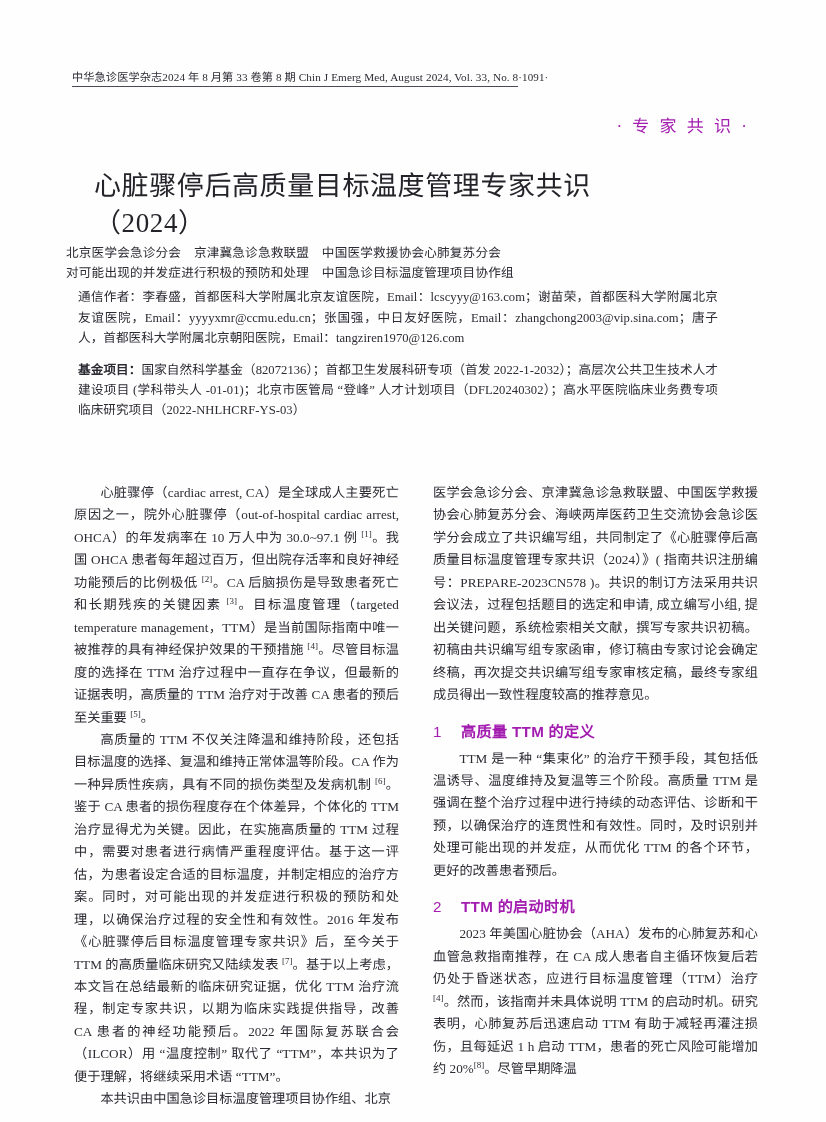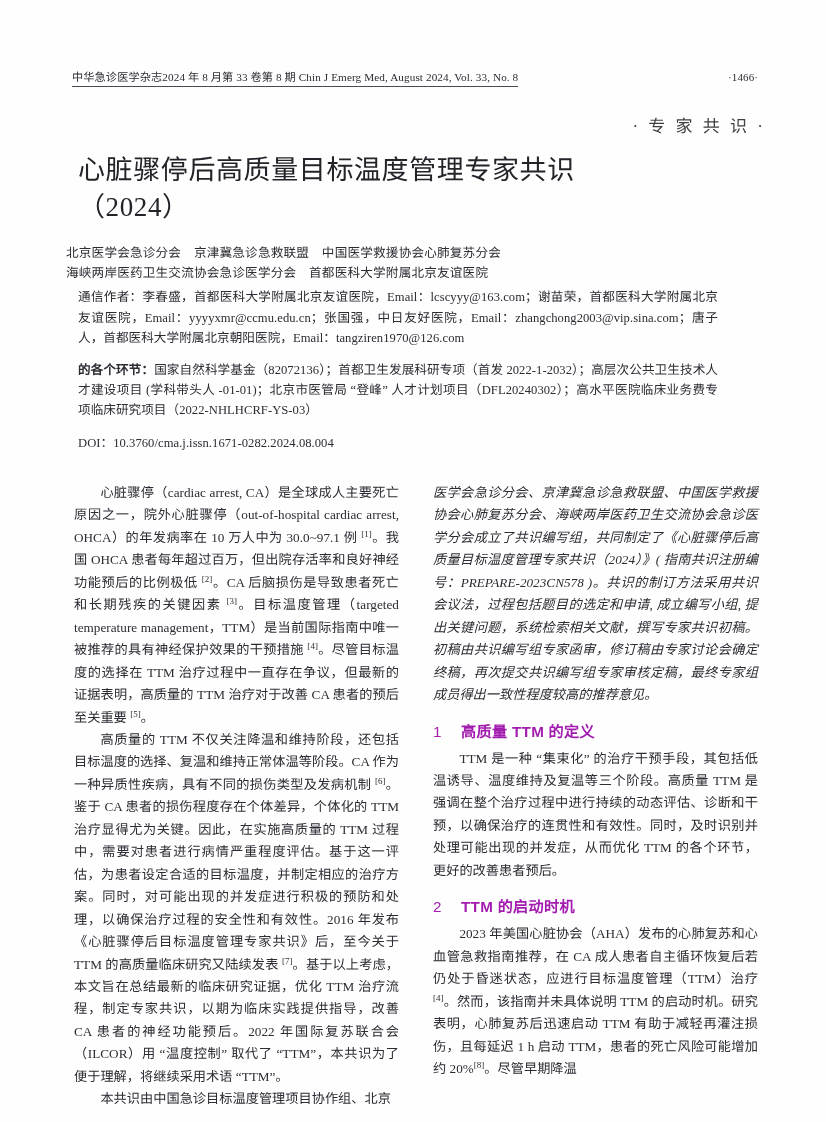--- a/index.html
+++ b/index.html
@@ -26,58 +26,58 @@
   }
 
   
   .running-head {
     position: absolute;
     left: 72px;
     top: 68px;
     width: 686px;
     display: flex;
     align-items: baseline;
-    justify-content: space-between;
+    justify-content: flex-start;
     font-size: 11.2px;
     letter-spacing: 0.1px;
     color: #2b2b33;
   }
   .running-head .rh-left {
     border-bottom: 1px solid #4a4a55;
     padding-bottom: 2px;
     white-space: nowrap;
   }
   .running-head .rh-right {
     font-size: 11px;
     white-space: nowrap;
     padding-bottom: 2px;
   }
 
   
   .category-label {
     position: absolute;
-    right: 60px;
+    right: 76px;
     top: 112px;
     font-size: 17px;
     letter-spacing: 3px;
-    color: #404040;
+    color: #a21caf;
   }
 
   
   .title-block {
     position: absolute;
     left: 78px;
     top: 152px;
     width: 660px;
   }
   .doc-title {
     font-size: 27px;
     line-height: 37px;
     font-weight: normal;
-    margin: 0;
+    margin: 16px;
     letter-spacing: 0.6px;
     color: #232329;
   }
   .doc-title .year {
     display: block;
   }
 
   
   .meta-block {
     position: absolute;
@@ -117,21 +117,21 @@
   p.body {
     margin: 0;
     font-size: 13.2px;
     line-height: 22.45px;
     text-align: justify;
     text-justify: inter-ideograph;
     text-indent: 2em;
     letter-spacing: 0.02px;
     color: #2b2b33;
   }
-  p.body.noindent { text-indent: 0; font-style: italic; }
+  p.body.noindent { text-indent: 0; }
   sup.ref {
     font-size: 9px;
     vertical-align: super;
     line-height: 0;
   }
   h2.section {
     margin: 13px 0 4px 0;
     font-size: 15.2px;
     line-height: 24px;
     font-weight: bold;
@@ -145,38 +145,37 @@
     font-weight: normal;
   }
 </style>
 </head>
 <body>
 
 <div class="page">
 
   <div class="running-head">
     <span class="rh-left">中华急诊医学杂志2024 年 8 月第 33 卷第 8 期 Chin J Emerg Med, August  2024, Vol. 33, No. 8</span>
-    <span class="rh-right">·1466·</span>
+    <span class="rh-right">·1091·</span>
   </div>
 
   <div class="category-label">· 专 家 共 识 ·</div>
 
   <div class="title-block">
     <h1 class="doc-title">
       <span>心脏骤停后高质量目标温度管理专家共识</span>
       <span class="year">（2024）</span>
     </h1>
   </div>
 
   <div class="meta-block">
     <div class="affil-line">北京医学会急诊分会　京津冀急诊急救联盟　中国医学救援协会心肺复苏分会</div>
-    <div class="affil-line">海峡两岸医药卫生交流协会急诊医学分会　首都医科大学附属北京友谊医院</div>
+    <div class="affil-line">对可能出现的并发症进行积极的预防和处理　中国急诊目标温度管理项目协作组</div>
     <p class="meta-para meta-gap-top">通信作者：李春盛，首都医科大学附属北京友谊医院，Email：lcscyyy@163.com；谢苗荣，首都医科大学附属北京友谊医院，Email：yyyyxmr@ccmu.edu.cn；张国强，中日友好医院，Email：zhangchong2003@vip.sina.com；唐子人，首都医科大学附属北京朝阳医院，Email：tangziren1970@126.com</p>
-    <p class="meta-para"><span class="lbl">的各个环节：</span><span>国家自然科学基金（82072136）；首都卫生发展科研专项（首发 2022-1-2032）；高层次公共卫生技术人才建设项目 (学科带头人 -01-01)；北京市医管局 “登峰” 人才计划项目（DFL20240302）；高水平医院临床业务费专项临床研究项目（2022-NHLHCRF-YS-03）</span></p>
-    <p class="meta-para doi-line">DOI：10.3760/cma.j.issn.1671-0282.2024.08.004</p>
+    <p class="meta-para"><span class="lbl">基金项目：</span><span>国家自然科学基金（82072136）；首都卫生发展科研专项（首发 2022-1-2032）；高层次公共卫生技术人才建设项目 (学科带头人 -01-01)；北京市医管局 “登峰” 人才计划项目（DFL20240302）；高水平医院临床业务费专项临床研究项目（2022-NHLHCRF-YS-03）</span></p>
   </div>
 
   <div class="columns">
     <div class="col" id="col-left">
         <p class="body"><span>心脏骤停（cardiac arrest, CA）是全球成人主要死亡原因之一，院外心脏骤停（out-of-hospital cardiac arrest, OHCA）的年发病率在 10 万人中为 30.0~97.1 例 </span><sup class="ref">[1]</sup><span>。我国 OHCA 患者每年超过百万，但出院存活率和良好神经功能预后的比例极低 </span><sup class="ref">[2]</sup><span>。CA 后脑损伤是导致患者死亡和长期残疾的关键因素 </span><sup class="ref">[3]</sup><span>。目标温度管理（targeted temperature management，TTM）是当前国际指南中唯一被推荐的具有神经保护效果的干预措施 </span><sup class="ref">[4]</sup><span>。尽管目标温度的选择在 TTM 治疗过程中一直存在争议，但最新的证据表明，高质量的 TTM 治疗对于改善 CA 患者的预后至关重要 </span><sup class="ref">[5]</sup><span>。</span></p>
         <p class="body"><span>高质量的 TTM 不仅关注降温和维持阶段，还包括目标温度的选择、复温和维持正常体温等阶段。CA 作为一种异质性疾病，具有不同的损伤类型及发病机制 </span><sup class="ref">[6]</sup><span>。鉴于 CA 患者的损伤程度存在个体差异，个体化的 TTM 治疗显得尤为关键。因此，在实施高质量的 TTM 过程中，需要对患者进行病情严重程度评估。基于这一评估，为患者设定合适的目标温度，并制定相应的治疗方案。同时，对可能出现的并发症进行积极的预防和处理，以确保治疗过程的安全性和有效性。2016 年发布《心脏骤停后目标温度管理专家共识》后，至今关于 TTM 的高质量临床研究又陆续发表 </span><sup class="ref">[7]</sup><span>。基于以上考虑，本文旨在总结最新的临床研究证据，优化 TTM 治疗流程，制定专家共识，以期为临床实践提供指导，改善 CA 患者的神经功能预后。2022 年国际复苏联合会（ILCOR）用 “温度控制” 取代了 “TTM”，本共识为了便于理解，将继续采用术语 “TTM”。</span></p>
         <p class="body"><span>本共识由中国急诊目标温度管理项目协作组、北京</span></p>
       </div>
     <div class="col" id="col-right">
         <p class="body noindent"><span>医学会急诊分会、京津冀急诊急救联盟、中国医学救援协会心肺复苏分会、海峡两岸医药卫生交流协会急诊医学分会成立了共识编写组，共同制定了《心脏骤停后高质量目标温度管理专家共识（2024）》( 指南共识注册编号：PREPARE-2023CN578 )。共识的制订方法采用共识会议法，过程包括题目的选定和申请, 成立编写小组, 提出关键问题，系统检索相关文献，撰写专家共识初稿。初稿由共识编写组专家函审，修订稿由专家讨论会确定终稿，再次提交共识编写组专家审核定稿，最终专家组成员得出一致性程度较高的推荐意见。</span></p>

